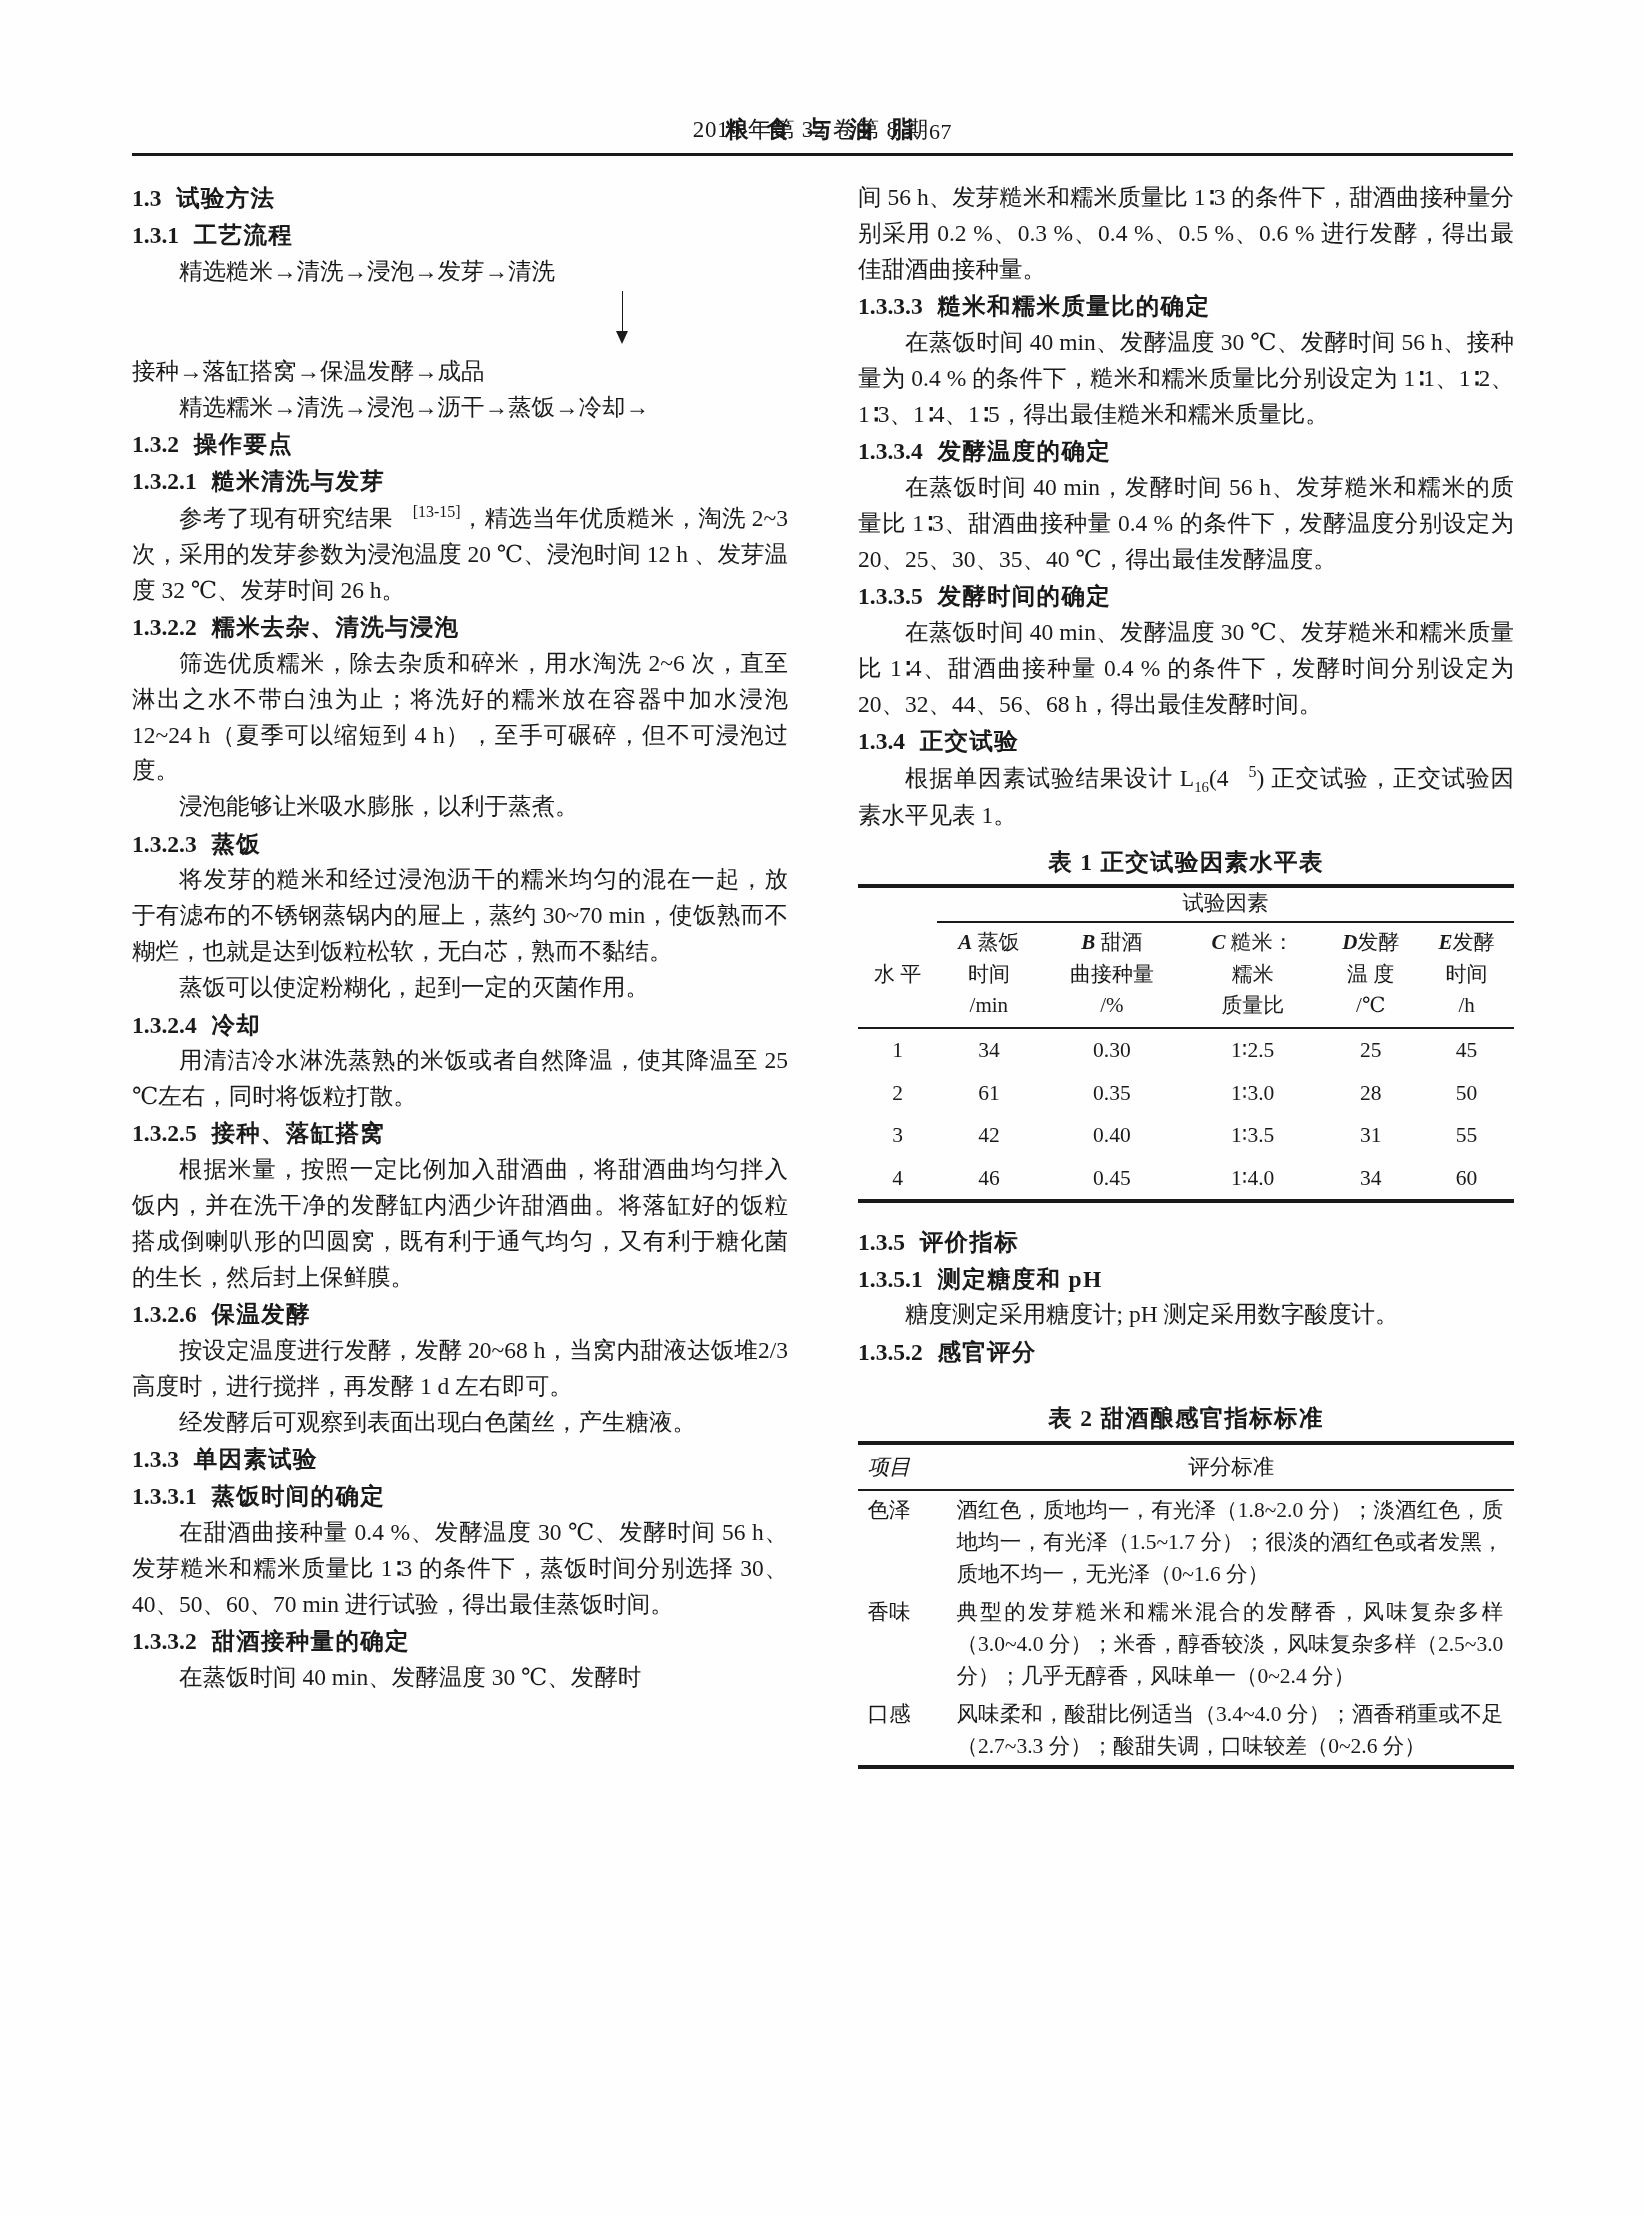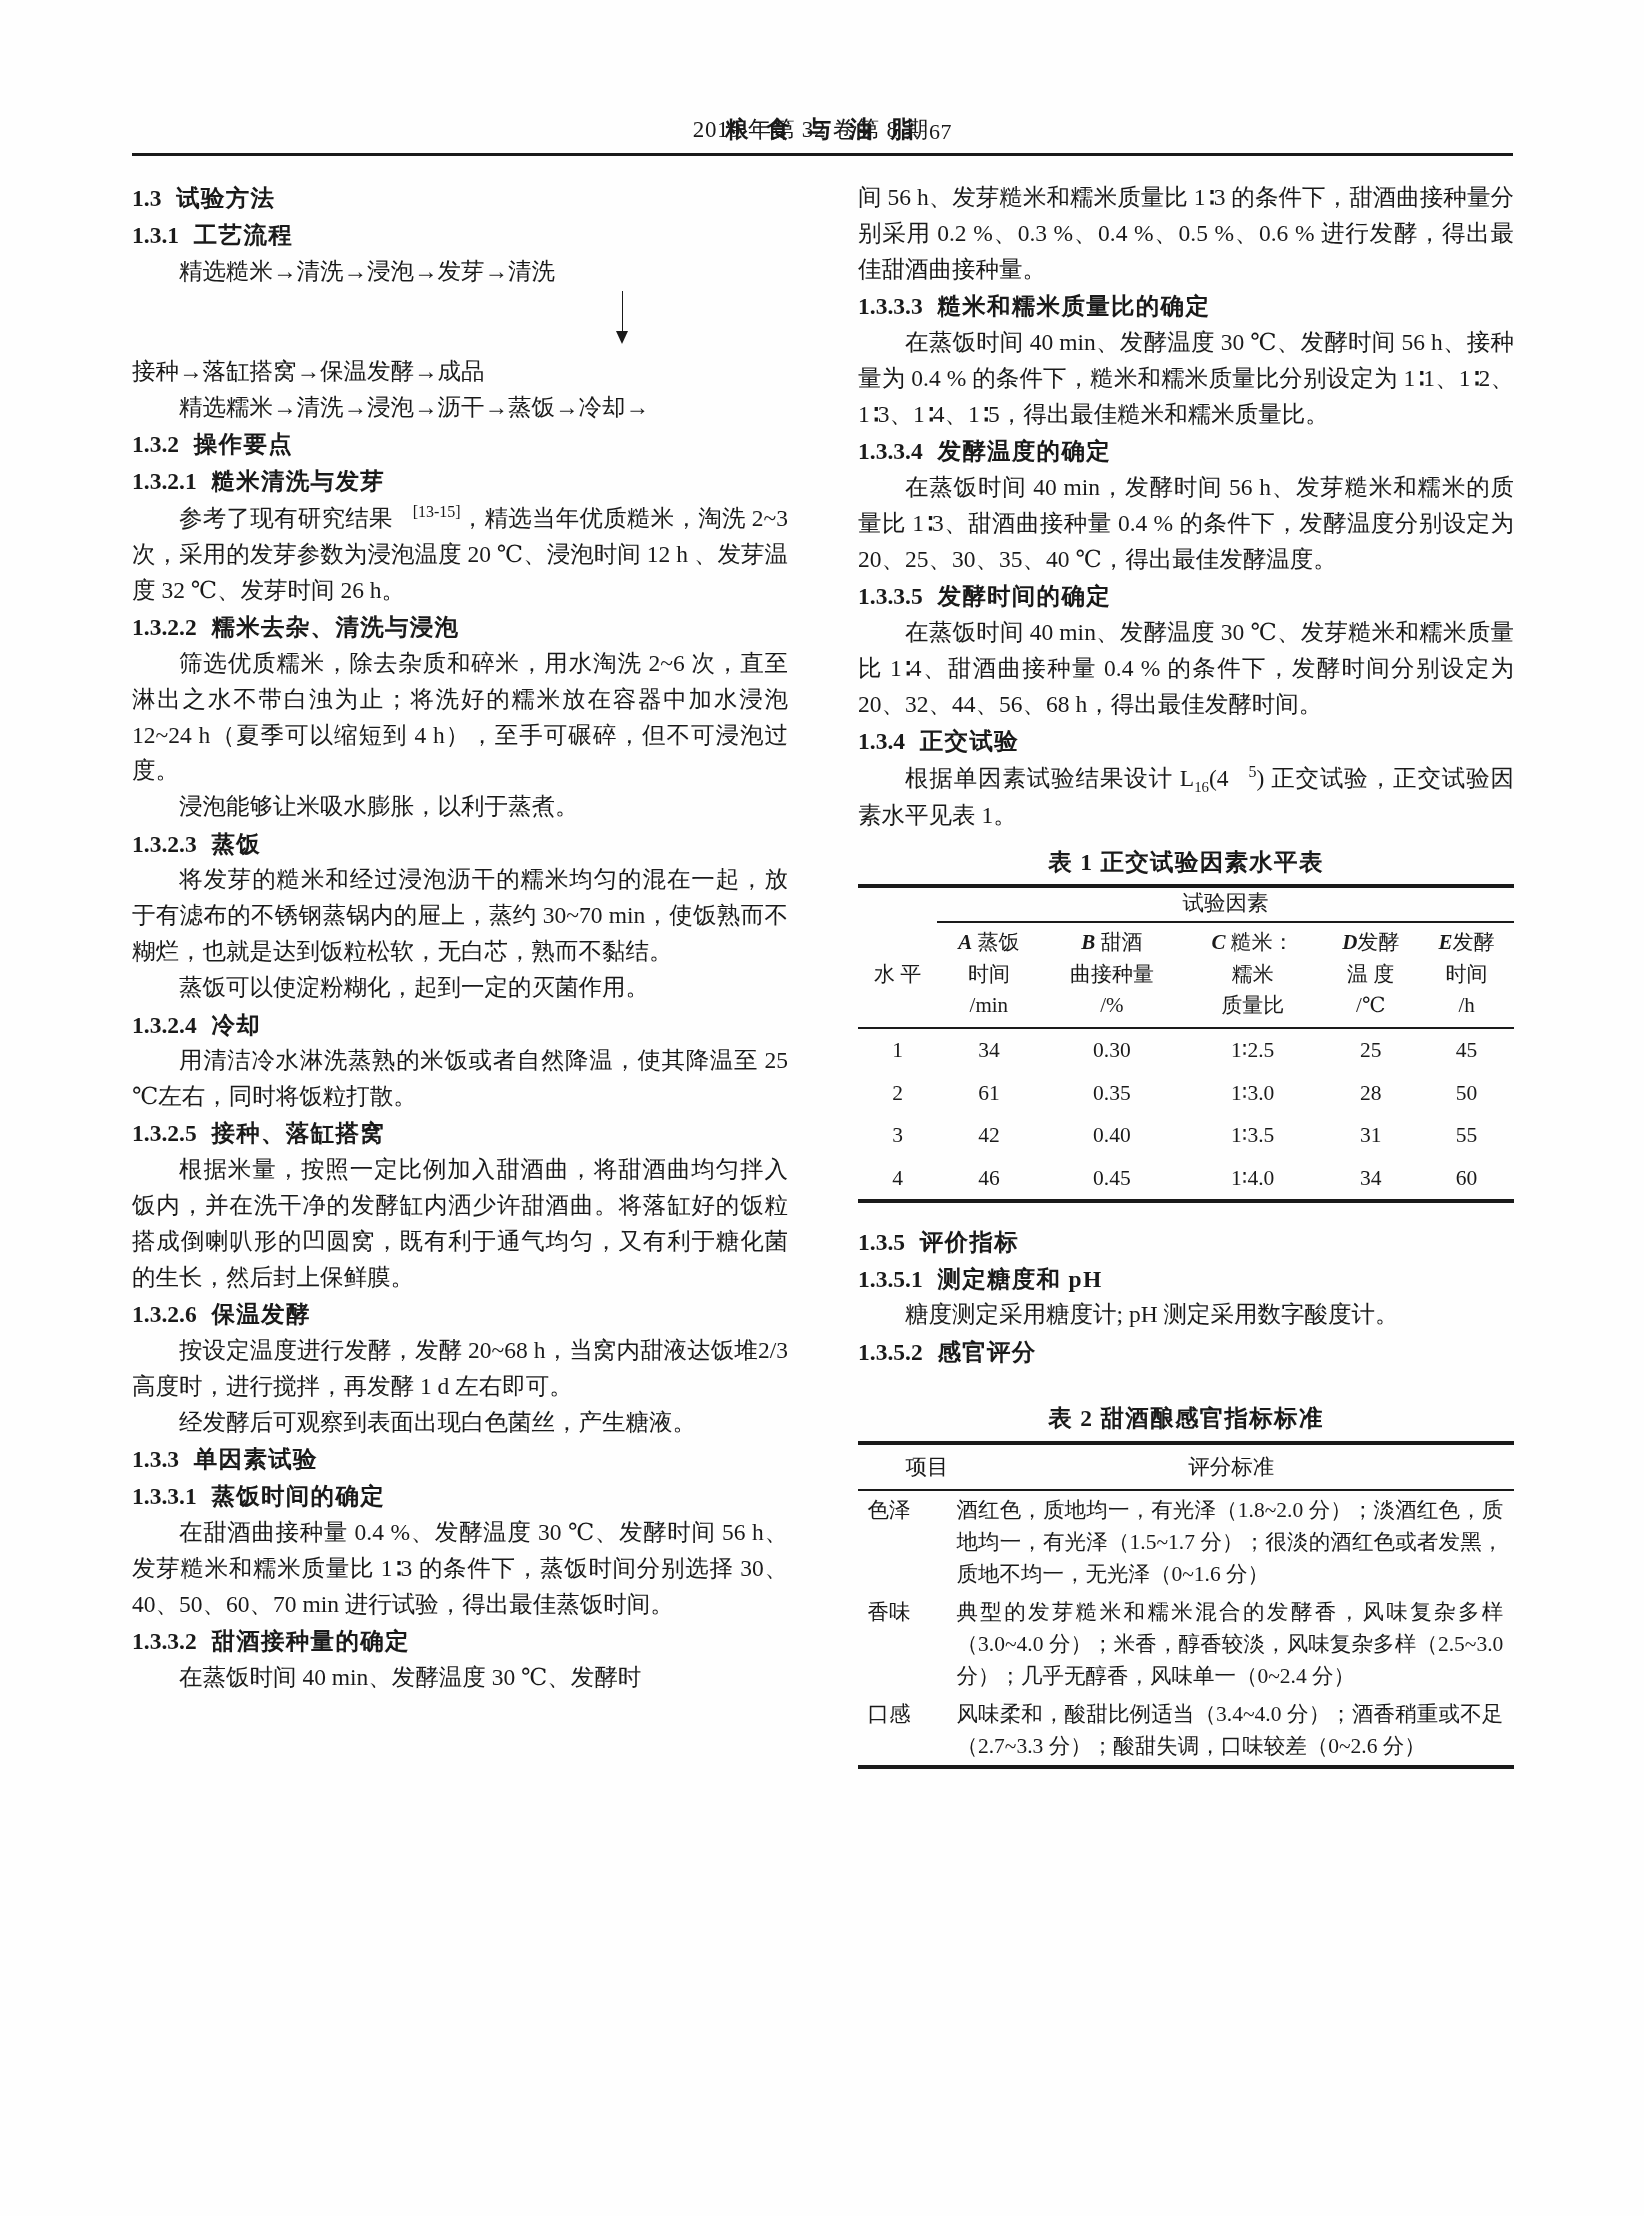--- a/index.html
+++ b/index.html
@@ -175,21 +175,21 @@
   .t2 td.crit {
     text-align: justify;
     text-justify: inter-ideograph;
     padding-left: 8px;
     padding-right: 10.7px;
   }
   .t2 th {
     font-weight: normal;
     padding: 6.7px 0 6.7px 0;
   }
-  .t2 th.item { text-align: right; padding-left: 9.4px; }
+  .t2 th.item { text-align: left; padding-left: 9.4px; font-style: italic; }
   .t2 th.crit { }
   .spacer-md { height: 20px; }
 </style>
 </head>
 <body>
 
 <div class="page">
 
   <div class="runhead">
     <div class="rh-left">2019 年第 32 卷第 8 期</div>

